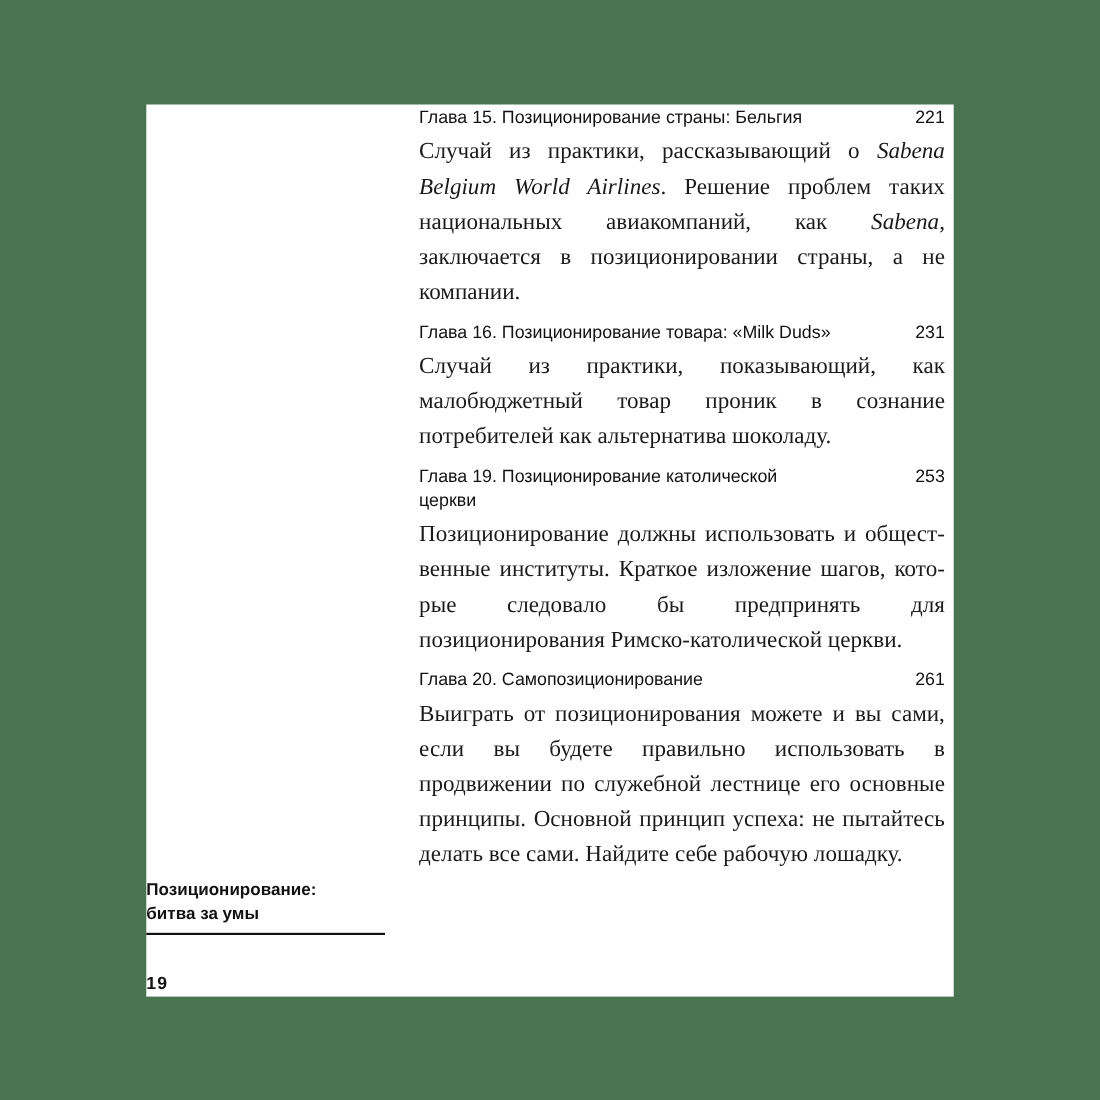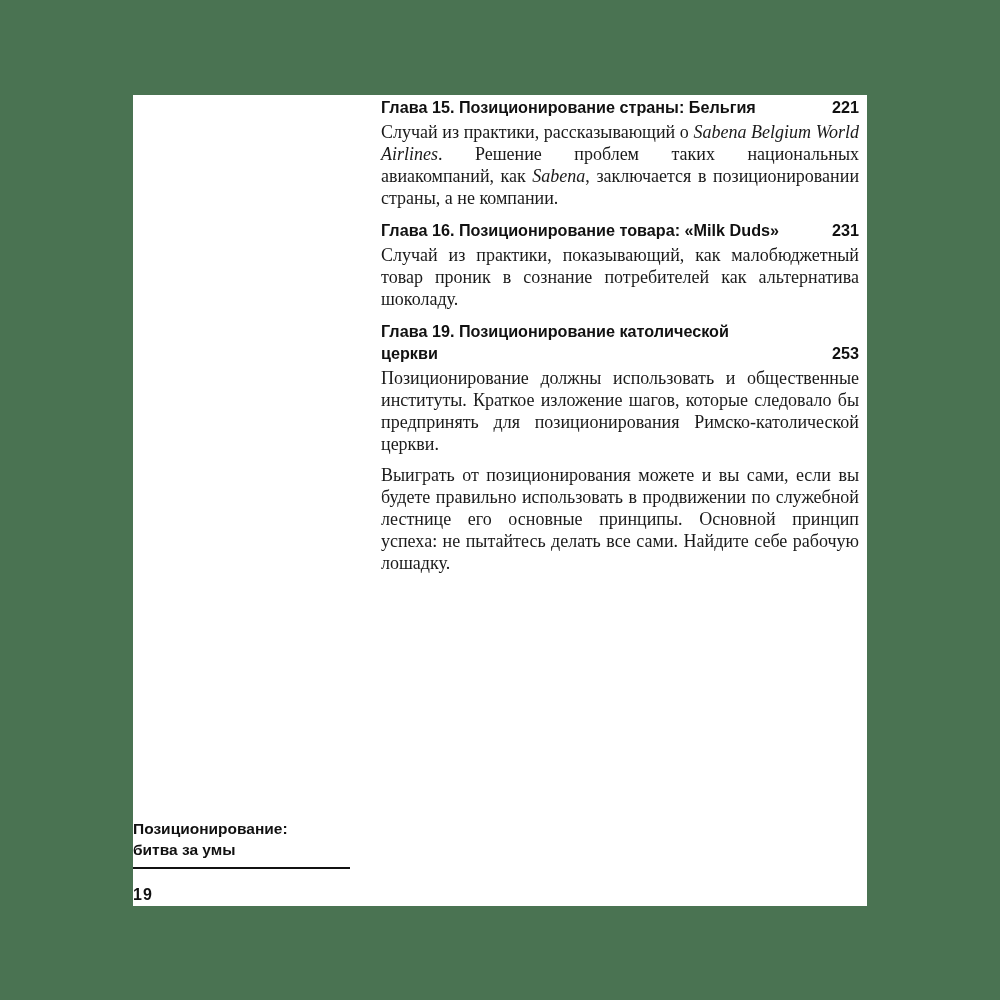--- a/index.html
+++ b/index.html
@@ -16,45 +16,45 @@
       background: #ffffff;
     }
     .toc {
       position: absolute;
       left: 248px; top: 0;
       width: 478px;
     }
     .entry { margin-bottom: 9px; }
     .entry-head {
       font-family: "Liberation Sans", sans-serif;
-      font-weight: bold;
+      font-weight: normal;
       font-size: 16.2px;
       line-height: 22px;
       color: #111;
       display: flex;
       justify-content: space-between;
-      align-items: flex-end;
+      align-items: flex-start;
       padding-top: 1px;
     }
     .entry-head .title-wrap { display: block; }
     .entry-head .title-line { display: block; }
     .entry-head .pg { white-space: nowrap; padding-left: 10px; }
     .entry-desc {
       font-family: "Liberation Serif", serif;
-      font-size: 18px;
-      line-height: 22px;
+      font-size: 21px;
+      line-height: 32px;
       color: #1a1a1a;
       text-align: justify;
       margin-top: 3px;
       hyphens: manual;
     }
     .entry-desc i { font-style: italic; }
     .side {
       position: absolute;
-      left: 0; top: 723px;
+      left: 0; top: 704px;
       width: 217px;
     }
     .side-title {
       font-family: "Liberation Sans", sans-serif;
       font-weight: bold;
       font-size: 15.5px;
       line-height: 21px;
       color: #111;
     }
     .side-rule {
@@ -107,20 +107,26 @@
         <span class="title-wrap">
           <span class="title-line">Глава 19. Позиционирование католической</span>
           <span class="title-line">церкви</span>
         </span>
         <span class="pg">253</span>
       </div>
       <div class="entry-desc">Позиционирование должны использовать и общест­венные институты. Краткое изложение шагов, кото­рые следовало бы предпринять для позиционирования Римско-католической церкви.</div>
     </div>
 
     <div class="entry">
+      <div class="entry-head">
+        <span class="title-wrap">
+          <span class="title-line">Глава 20. Самопозиционирование</span>
+        </span>
+        <span class="pg">261</span>
+      </div>
       <div class="entry-desc">Выиграть от позиционирования можете и вы сами, если вы будете правильно использовать в продвижении по служебной лестнице его основные принципы. Основной принцип успеха: не пытайтесь делать все сами. Найдите себе рабочую лошадку.</div>
     </div>
 
   </div>
 
   <div class="side">
     <div class="side-title">Позиционирование:</div>
     <div class="side-title">битва за умы</div>
     <div class="side-rule"></div>
   </div>

